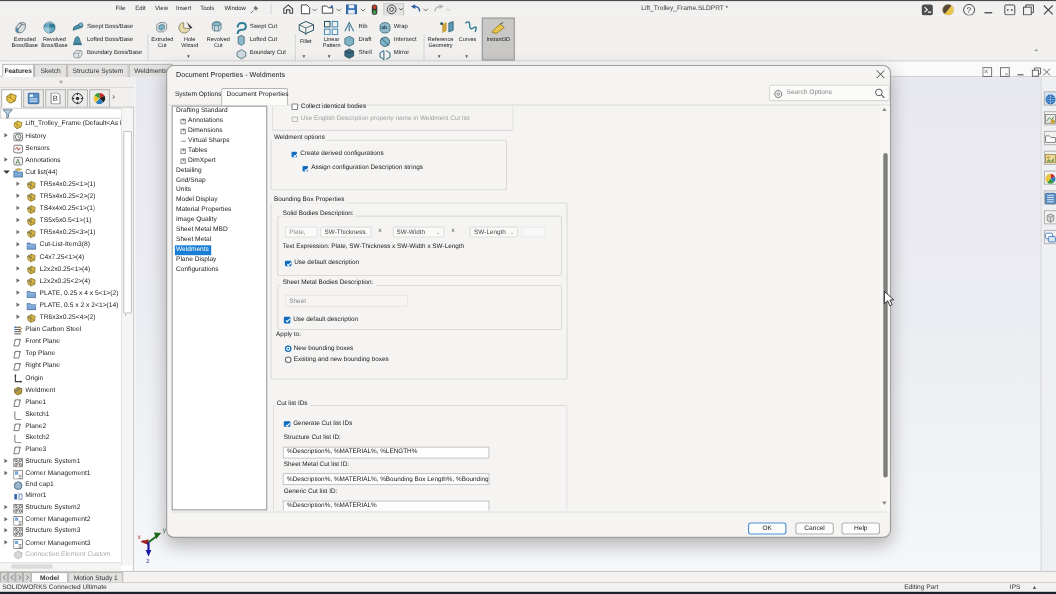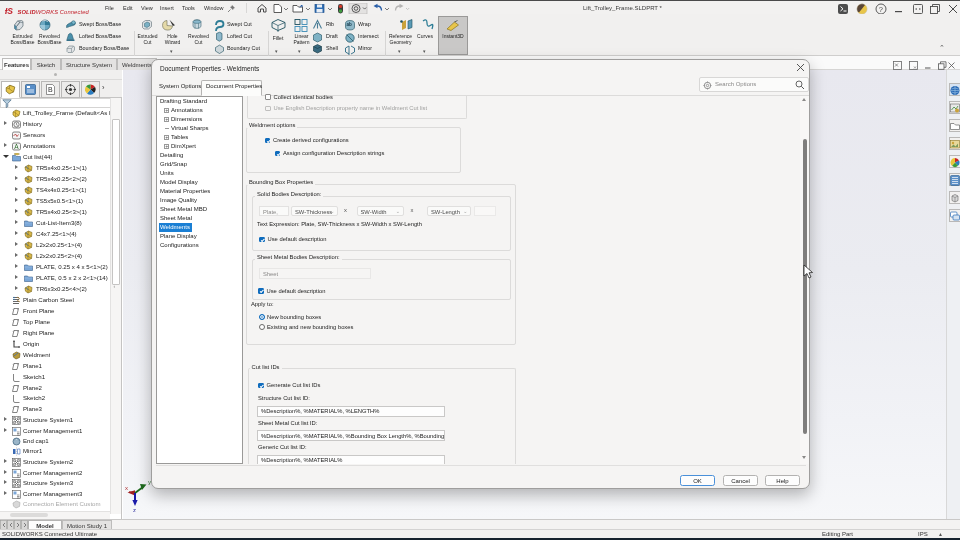--- a/index.html
+++ b/index.html
@@ -61,26 +61,20 @@
 .dd { position:absolute; background:#fafaf9; border:1px solid #e0dfde; font-size:5.8px; color:#4a4a4a; border-radius:2px; }
 .dd .ft { position:absolute; left:3px; top:1.6px; white-space:nowrap; }
 .dd .dv { position:absolute; right:2.5px; top:0.5px; font-size:5px; color:#999; }
 .btn { position:absolute; height:11px; background:#fdfdfd; border:1px solid #b3b2b1; border-radius:2.5px; font-size:6px; color:#1c1c1c; text-align:center; line-height:10px; }
 </style>
 </head>
 <body>
 <div id="page">
 
   <div id="titlebar" class="abs">
-    <div class="abs" style="left:5px; top:2px; width:200px; height:11px;">
-      <svg width="200" height="11" viewBox="0 0 200 11">
-        <text x="0" y="8" font-size="8.5" font-style="italic" font-weight="bold" fill="#c2202b" font-family="Liberation Sans">ƗS</text>
-        <text x="12.5" y="7.5" font-size="5.8" font-weight="bold" font-style="italic" fill="#c2202b" letter-spacing="0.1">SOLID<tspan font-weight="normal">WORKS</tspan><tspan font-weight="normal"> Connected</tspan></text>
-      </svg>
-    </div>
     <div class="menu abs" style="left:105px;">File</div>
     <div class="menu abs" style="left:123px;">Edit</div>
     <div class="menu abs" style="left:141px;">View</div>
     <div class="menu abs" style="left:160px;">Insert</div>
     <div class="menu abs" style="left:182px;">Tools</div>
     <div class="menu abs" style="left:204px;">Window</div>
     <svg class="abs" style="left:227px; top:3px;" width="9" height="9" viewBox="0 0 9 9">
         <path d="M5 1 L8 4 L6.5 4.5 L6 6 L3 3 L4.5 2.5 Z" fill="#777"></path>
         <path d="M3.5 5.5 L1 8" stroke="#777" stroke-width="0.9"></path>
       </svg>

